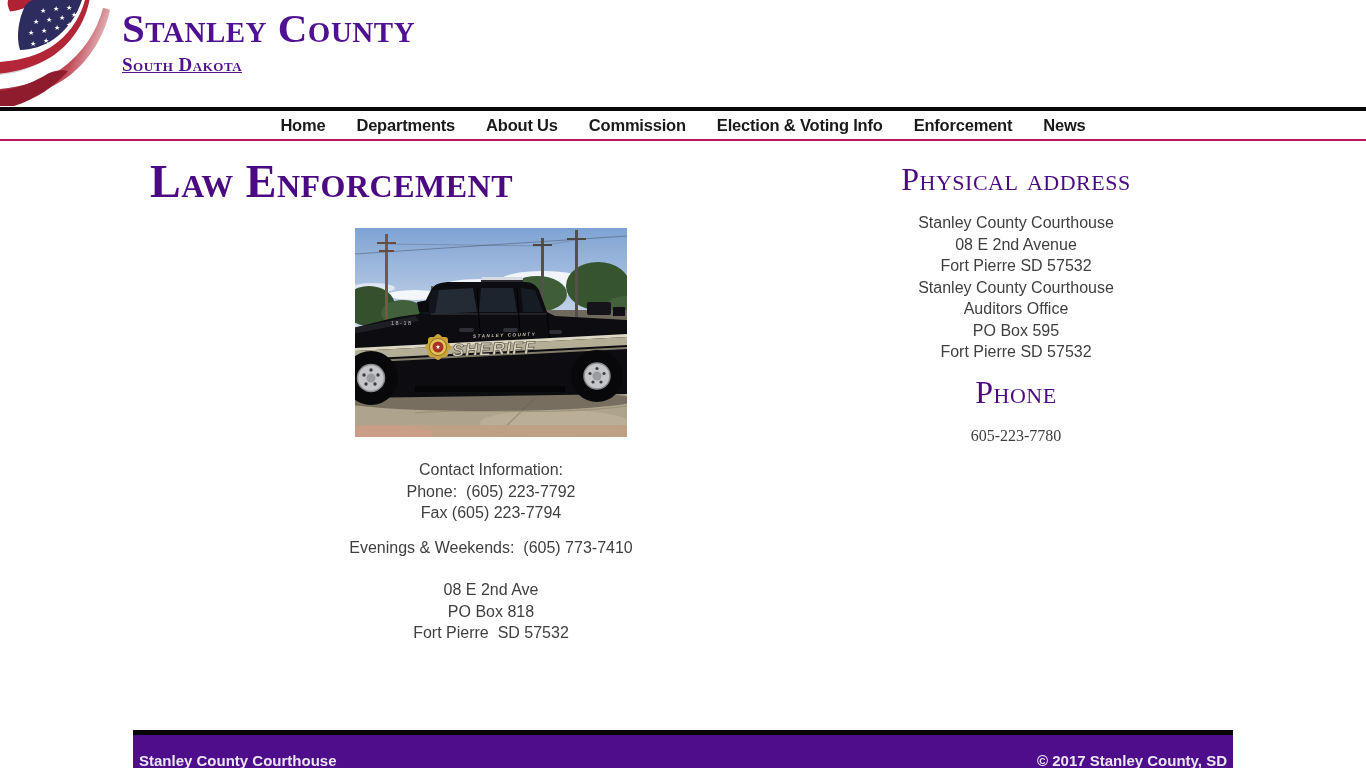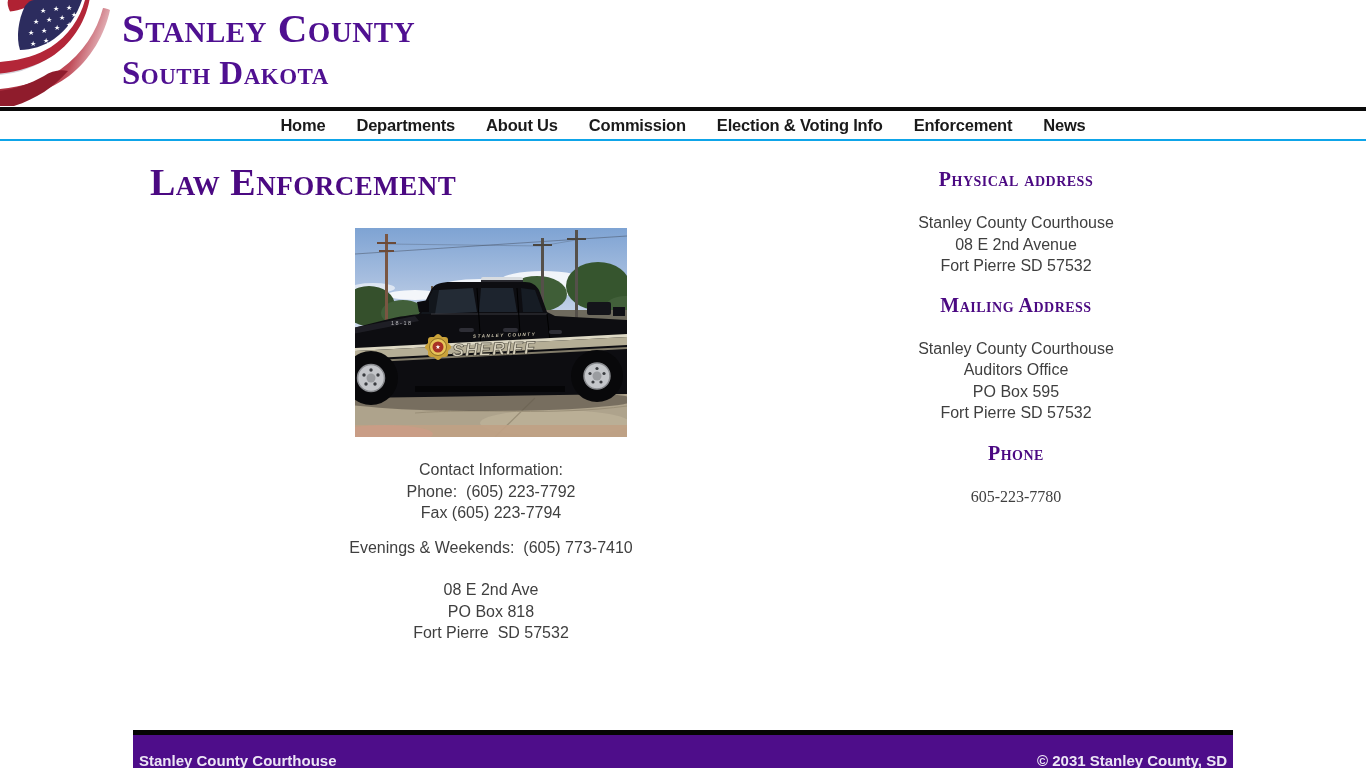--- a/index.html
+++ b/index.html
@@ -11,56 +11,56 @@
   
   header.site-header { position: relative; height: 107px; background: #fff; }
   .flag-wrap { position: absolute; left: 0; top: 0; width: 112px; height: 106px; }
   .title-block { position: absolute; left: 122px; top: 6px; }
   .site-title {
     font-family: "Liberation Serif", serif; font-variant: small-caps; font-weight: 700;
     font-size: 41px; line-height: 1.1; color: #4f1091; letter-spacing: 0.5px;
   }
   .site-subtitle {
     font-family: "Liberation Serif", serif; font-variant: small-caps; font-weight: 700;
-    font-size: 33px; line-height: 1.1; color: #4f1091; letter-spacing: 0.5px; margin-top: 4px;
+    font-size: 19px; line-height: 1.1; color: #4f1091; letter-spacing: 0.5px; margin-top: 4px; text-decoration: underline;
   }
   .header-rule { height: 4px; background: #0a0a0a; }
 
   
   nav.main-nav {
-    height: 30px; background: #fff; border-bottom: 2px solid #0ea5e9;
+    height: 30px; background: #fff; border-bottom: 2px solid #be185d;
     display: flex; justify-content: center; align-items: center; gap: 31px;
   }
   .nav-item {
     font-size: 16.5px; font-weight: 700; color: var(--nav-text, #1a1a1a);
     text-decoration: none; letter-spacing: -0.2px; cursor: pointer; white-space: nowrap;
   }
 
   
   main.content { width: 1100px; margin: 0 auto; display: flex; min-height: 589px; align-items: flex-start; }
   .content-col { width: 716px; }
   h1.page-title {
     font-family: "Liberation Serif", serif; font-variant: small-caps; font-weight: 700;
-    font-size: 38px; line-height: 42px; color: var(--accent, #4b0982);
+    font-size: 46px; line-height: 42px; color: var(--accent, #4b0982);
     margin: 20px 0 0 17px; letter-spacing: 0.5px;
   }
   figure.photo { width: 272px; height: 209px; margin: 25px auto 0; display: block; }
   figure.photo svg { display: block; }
 
   .tline { font-size: 16px; line-height: 21.5px; text-align: center; color: var(--body-text, #3f3f3f); white-space: pre-wrap; }
   .blk-sheriff   { margin-top: 23px; }
   .blk-contact   { margin-top: 22px; }
   .blk-evenings  { margin-top: 13px; }
   .blk-address   { margin-top: 21px; }
 
   
   aside.sidebar { width: 300px; margin-left: 17px; text-align: center; }
   .sidebar h2 {
-    font-family: "Liberation Serif", serif; font-variant: small-caps; font-weight: 700;
-    font-size: 20px; line-height: 32px; color: var(--accent, #4b0982);
+    font-family: "Liberation Serif", serif; font-variant: small-caps; font-weight: 400;
+    font-size: 32px; line-height: 32px; color: var(--accent, #4b0982);
     margin: 12px 0 17px; letter-spacing: 0.5px;
   }
   .sidebar h2.first { margin-top: 22px; }
   .sidebar h2.phone-h { margin-top: 13px; text-align: center; }
   .sidebar .tline { white-space: normal; }
   .phone-number { margin-top: 16px; font-family: Liberation Serif, serif; }
 
   
   footer.site-footer {
     width: 1100px; margin: 0 auto; border-top: 5px solid #050505;
@@ -273,30 +273,29 @@
         <div class="tline">Fort Pierre  SD 57532</div>
       </div>
     </section>
 
     <aside class="sidebar">
       <h2 class="first">Physical address</h2>
       <div class="tline">Stanley County Courthouse</div>
       <div class="tline">08 E 2nd Avenue</div>
       <div class="tline">Fort Pierre SD 57532</div>
 
-      <h2>Mailing Address</h2>
       <div class="tline">Stanley County Courthouse</div>
       <div class="tline">Auditors Office</div>
       <div class="tline">PO Box 595</div>
       <div class="tline">Fort Pierre SD 57532</div>
 
       <h2 class="phone-h">Phone</h2>
       <div class="tline phone-number">605-223-7780</div>
     </aside>
 
   </main>
 
   <footer class="site-footer">
     <div class="footer-text">Stanley County Courthouse</div>
-    <div class="footer-text">© 2031 Stanley County, SD</div>
+    <div class="footer-text">© 2017 Stanley County, SD</div>
   </footer>
 
 </div>
 
 </body></html>

